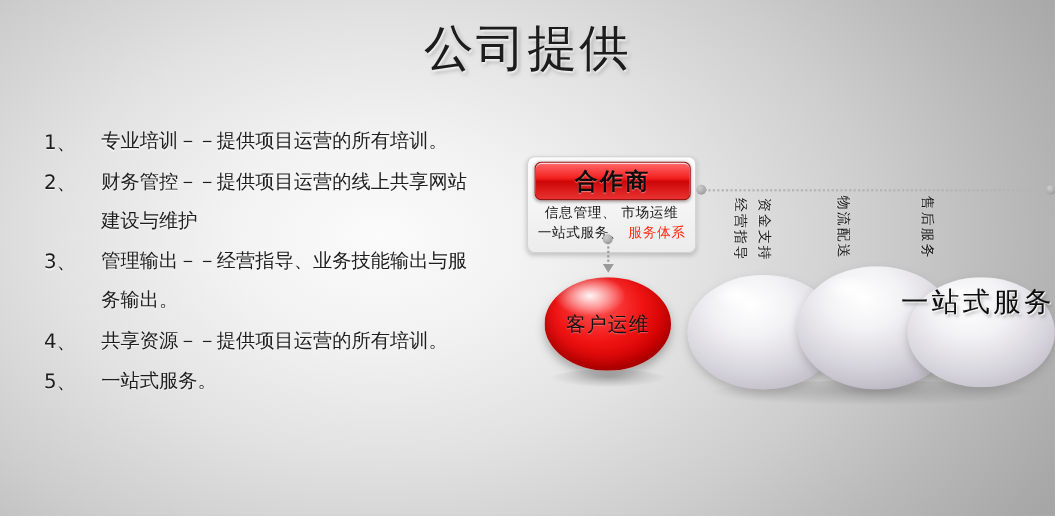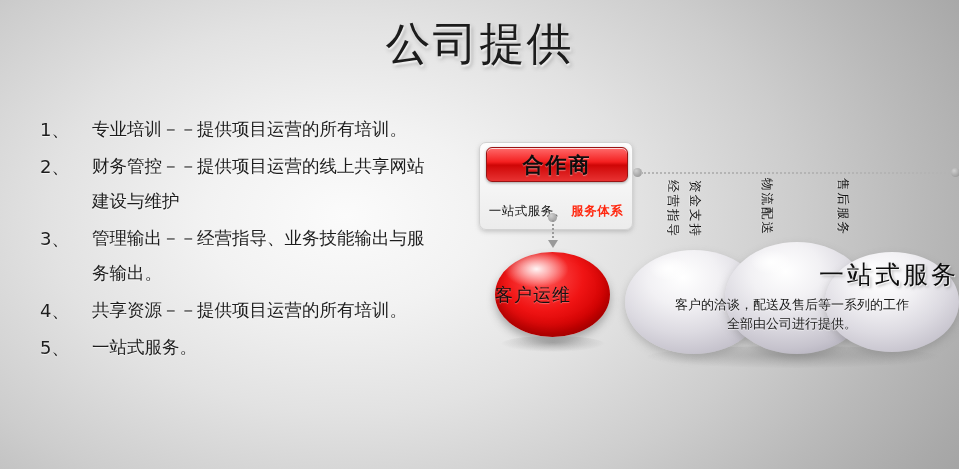--- a/index.html
+++ b/index.html
@@ -58,30 +58,30 @@
   #partner-btn span{
     font-size:21px;font-weight:bold;color:#0d0d0d;letter-spacing:2px;
     text-shadow:0 1px 1px rgba(255,255,255,.45);
   }
   .card-line{
     position:absolute;left:0;width:152px;text-align:center;
     font-size:12.5px;color:#171717;letter-spacing:.5px;white-space:nowrap;
   }
   #card-l1{top:42px;}
   #card-l2{top:60px;}
-  .red-em{color:#ff2a12;font-weight:bold;}
+  .red-em{color:#ff2a12;font-weight:normal;}
 
   
   #customer-ball{
     position:absolute;left:40px;top:144px;width:115px;height:85px;border-radius:50%;
     background:
       radial-gradient(ellipse 52px 30px at 36% 20%, rgba(255,255,255,.95) 0%, rgba(255,255,255,0) 62%),
       radial-gradient(ellipse 95px 80px at 42% 30%, #ff5555 0%, #f01414 42%, #cf0000 72%, #a40000 100%);
     box-shadow:0 5px 9px rgba(90,90,90,.45), inset 0 -6px 12px rgba(110,0,0,.45);
-    display:flex;align-items:center;
+    display:flex;align-items:center;justify-content:center;
   }
   #customer-ball span{
     font-size:18px;color:#111;font-weight:500;letter-spacing:1px;
     text-shadow:0 1px 1px rgba(255,170,170,.5);
   }
   #customer-shadow{
     position:absolute;left:46px;top:228px;width:104px;height:16px;border-radius:50%;
     background:radial-gradient(ellipse at 50% 40%, rgba(110,110,110,.42) 0%, rgba(160,160,160,0) 72%);
   }
 
@@ -172,20 +172,21 @@
       <span class="txt">一站式服务。</span>
     </div>
   </div>
 
   <div id="diagram">
 
     <div id="partner-card">
       <div id="partner-btn">
         <span>合作商</span>
       </div>
+      <div class="card-line" id="card-l1">信息管理、 市场运维</div>
       <div class="card-line" id="card-l2">
         <span>一站式服务、 </span><span class="red-em">服务体系</span>
       </div>
     </div>
 
     <div class="dot-node" style="left:93px;top:105px;"></div>
     <div class="dot-v" style="left:97px;top:112px;height:22px;"></div>
     <div class="arrow-d" style="left:93px;top:132px;"></div>
 
     <div class="dot-node" style="left:178px;top:60px;"></div>
@@ -203,21 +204,17 @@
     <span class="vlabel" style="left:320px;top:70px;">物流配送</span>
     <span class="vlabel" style="left:396px;top:70px;">售后服务</span>
 
     <div id="cloud">
       <div id="cloud-shadow"></div>
       <div class="lobe" id="lobe1"></div>
       <div class="lobe" id="lobe2"></div>
       <div class="lobe" id="lobe3"></div>
       <div id="cloud-text">
         <div id="cloud-title">一站式服务</div>
-        <div id="cloud-sub-wrap">
-          <div class="cloud-sub">客户的洽谈，配送及售后等一系列的工作</div>
-          <div class="cloud-sub">全部由公司进行提供。</div>
-        </div>
       </div>
     </div>
 
   </div>
 </div>
 
 </body></html>

